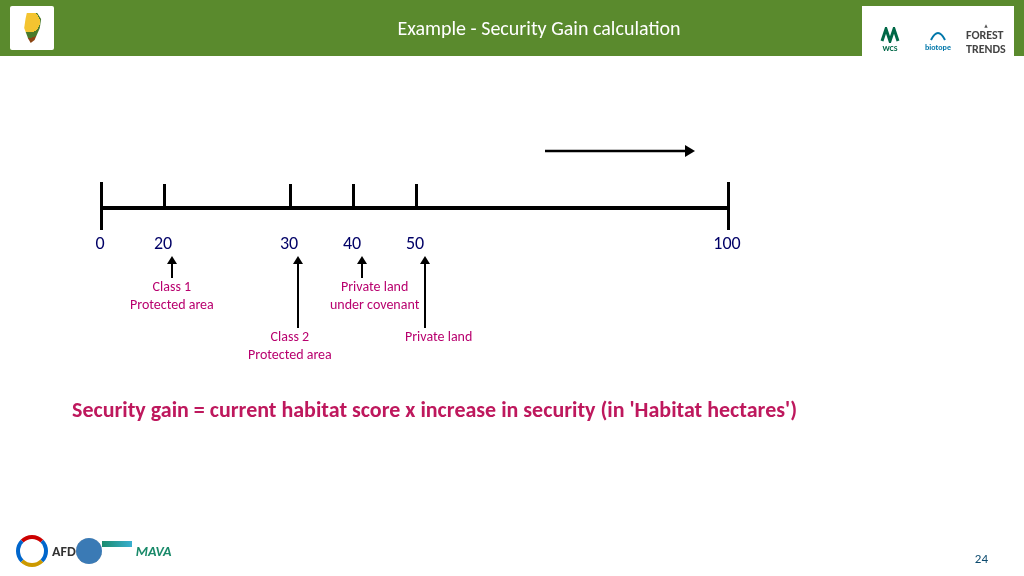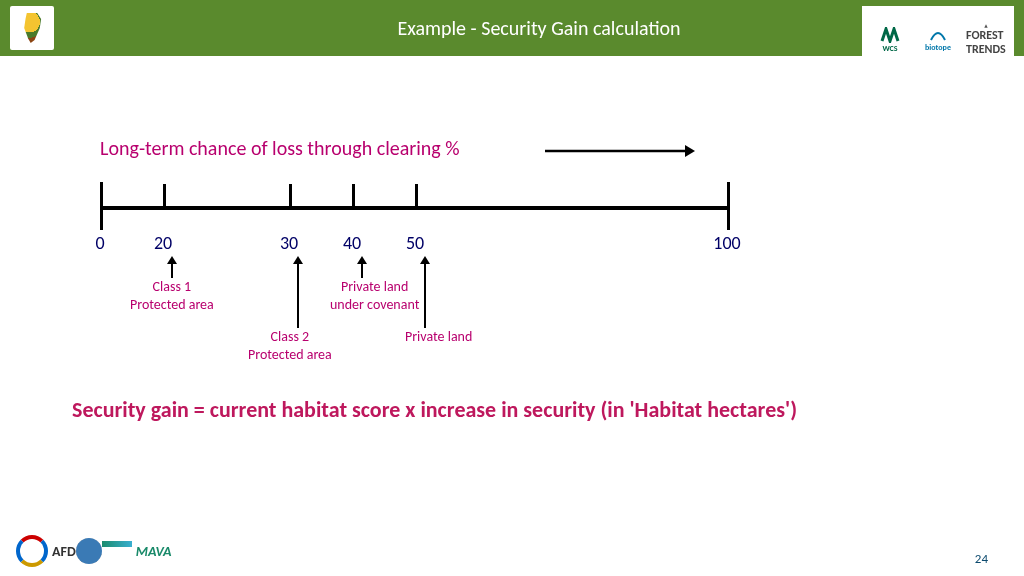--- a/index.html
+++ b/index.html
@@ -56,21 +56,20 @@
         <svg width="16" height="14" viewBox="0 0 16 14">
           <path d="M8 1 L14 13 L2 13 Z" fill="#555"></path>
         </svg>
         <span style="font-size:12px">FOREST TRENDS</span>
       </div>
   </div>
 </div>
 
 <div class="content">
 
-  <div class="axis-title">Long-term chance of loss through clearing %</div>
   <svg class="arrow-right" width="150" height="20">
       <line x1="0" y1="10" x2="140" y2="10" stroke="#000" stroke-width="2.5"></line>
       <polygon points="140,4 150,10 140,16" fill="#000"></polygon>
     </svg>
 
   <div class="axis">
     <div class="axis-line"></div>
     <div class="end-tick" style="left:0"></div>
     <div class="tick" style="left:63px"></div>
     <div class="tick" style="left:189px"></div>

